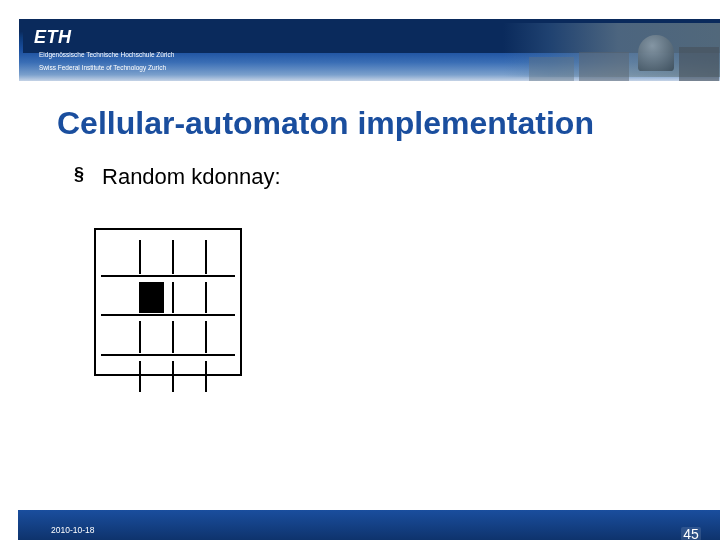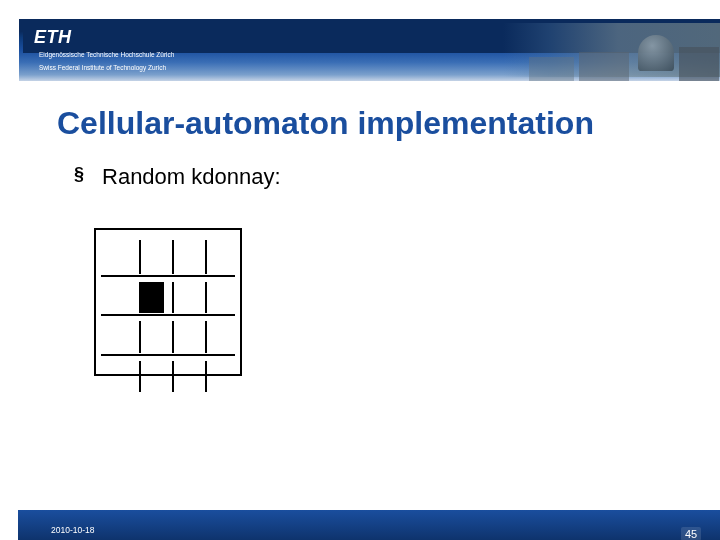--- a/index.html
+++ b/index.html
@@ -70,21 +70,21 @@
     background: linear-gradient(to bottom, #1a4e9e 0%, #0a2a5c 100%);
     color: #fff; font-size: 8.5px;
     display: flex; align-items: center;
   }
   .footer-date { position: absolute; left: 28px; }
   .footer-credits { position: absolute; left: 0; right: 0; text-align: center; }
   .footer-page {
     position: absolute; right: 24px; top: 50%; transform: translateY(-50%);
     width: 20px; height: 14px; background: rgba(255,255,255,0.12);
     border-radius: 2px; display: flex; align-items: center; justify-content: center;
-    font-size: 11px;
+    font-size: 14px;
   }
 </style>
 </head>
 <body>
 
 <div class="slide">
 
   <div class="banner">
     <div class="banner-top"></div>
     <div class="eth-logo">ETH</div>

